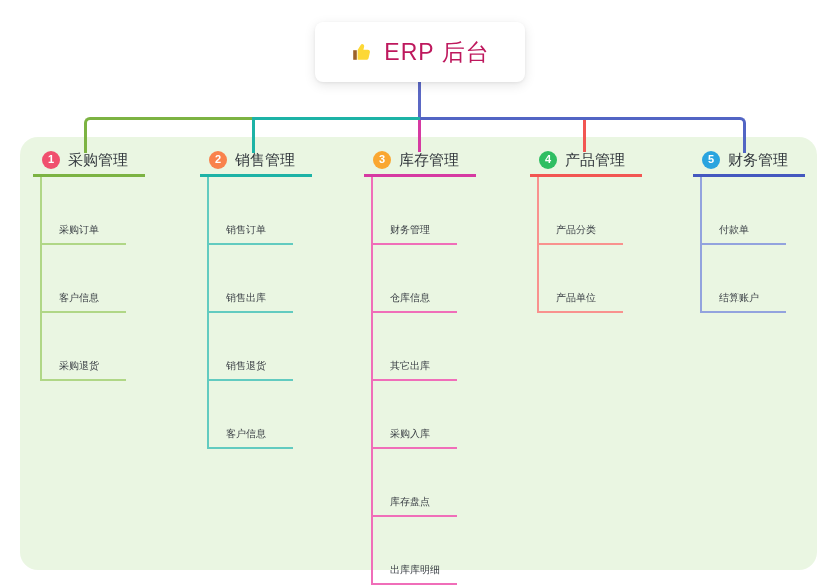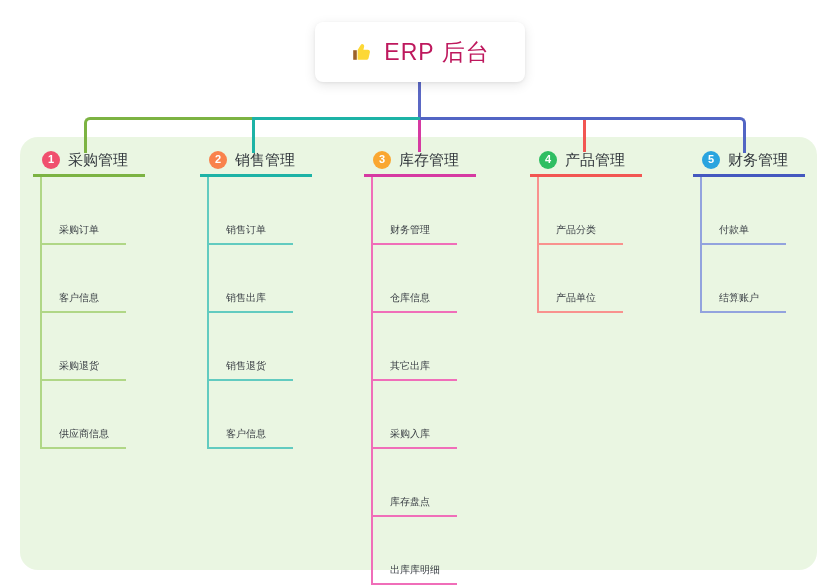--- a/index.html
+++ b/index.html
@@ -126,23 +126,20 @@
         <div class="branch-items">
           <div class="branch-item">
             <span>采购订单</span>
           </div>
           <div class="branch-item">
             <span>客户信息</span>
           </div>
           <div class="branch-item">
             <span>采购退货</span>
           </div>
-          <div class="branch-item">
-            <span>供应商信息</span>
-          </div>
         </div>
       </div>
       <div class="branch" style="left: 200px; --main: #1db3a6; --sub: #62cbc0; --circle: #f9824c;">
         <div class="branch-header">
           <span class="num-circle">2</span>
           <span>销售管理</span>
         </div>
         <div class="branch-items">
           <div class="branch-item">
             <span>销售订单</span>

